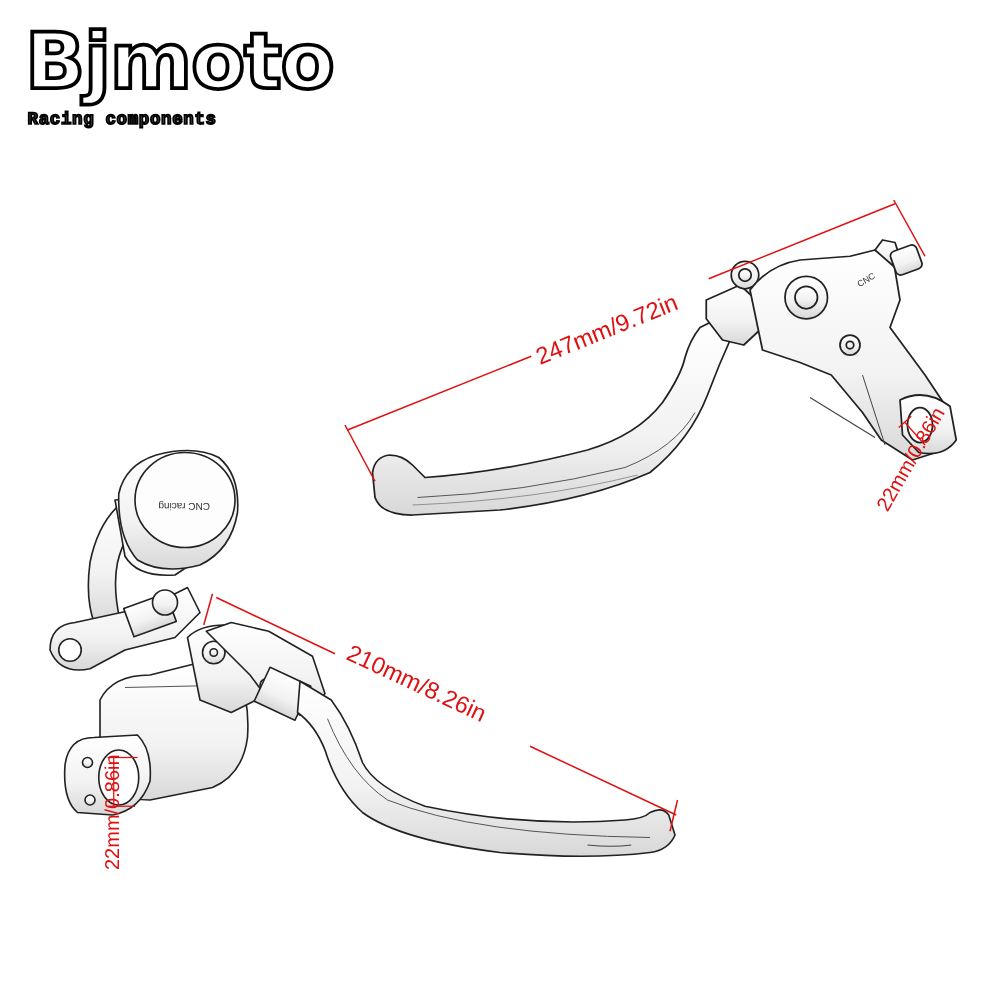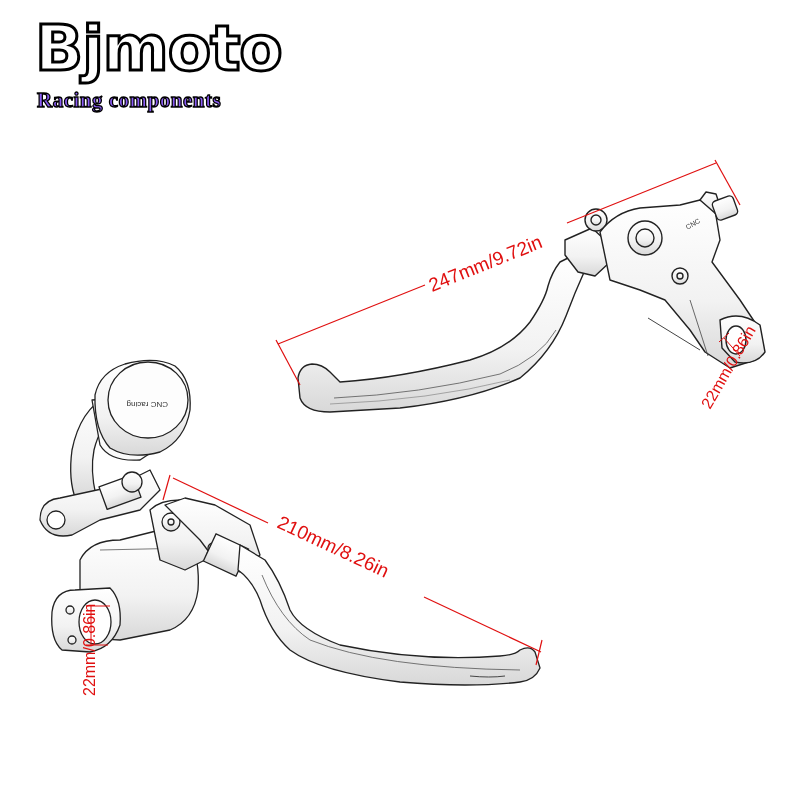--- a/index.html
+++ b/index.html
@@ -1,27 +1,27 @@
 <!DOCTYPE html>
 <html><head>
   <meta charset="utf-8">
   <style>
     html, body { margin: 0; padding: 0; background: #ffffff; }
     body { width: 800px; height: 800px; position: relative; overflow: hidden; font-family: "Liberation Sans", sans-serif; }
-    .logo { position: absolute; left: 35px; top: 18px; }
+    .logo { position: absolute; left: 20px; top: 18px; }
     .logo-main {
       font-family: "DejaVu Sans", sans-serif; font-weight: bold; font-size: 62px;
       letter-spacing: -1px; line-height: 62px;
       color: #ffffff; -webkit-text-stroke: 3px #000000;
       transform: scaleX(1.02); transform-origin: left top;
     }
     .logo-sub {
       position: absolute; left: 2px; top: 70px; white-space: nowrap;
-      font-family: Liberation Serif, serif; font-weight: bold; font-size: 21px;
-      letter-spacing: 0.5px; color: #8b5cf6; -webkit-text-stroke: 1.3px #000000;
+      font-family: Liberation Mono, monospace; font-weight: bold; font-size: 14px;
+      letter-spacing: 0.5px; color: #404040; -webkit-text-stroke: 1.3px #000000;
     }
     svg.art { position: absolute; left: 0; top: 0; }
     .dim-label { font-family: "Liberation Sans", sans-serif; fill: #e01010; }
   </style>
 </head>
 <body>
 
 <div class="logo">
   <div class="logo-main">Bjmoto</div>
   <div class="logo-sub">Racing components</div>

